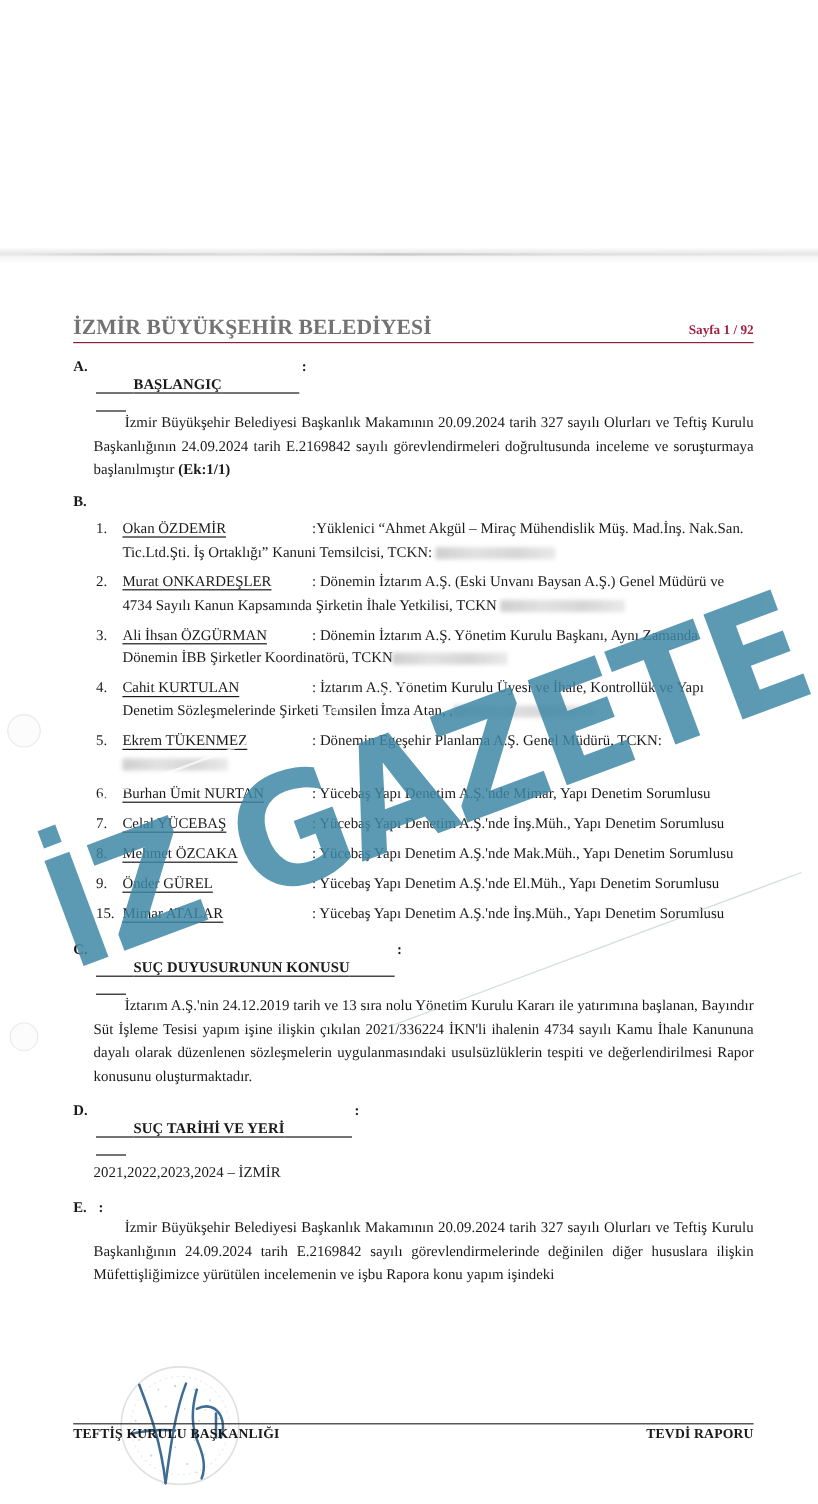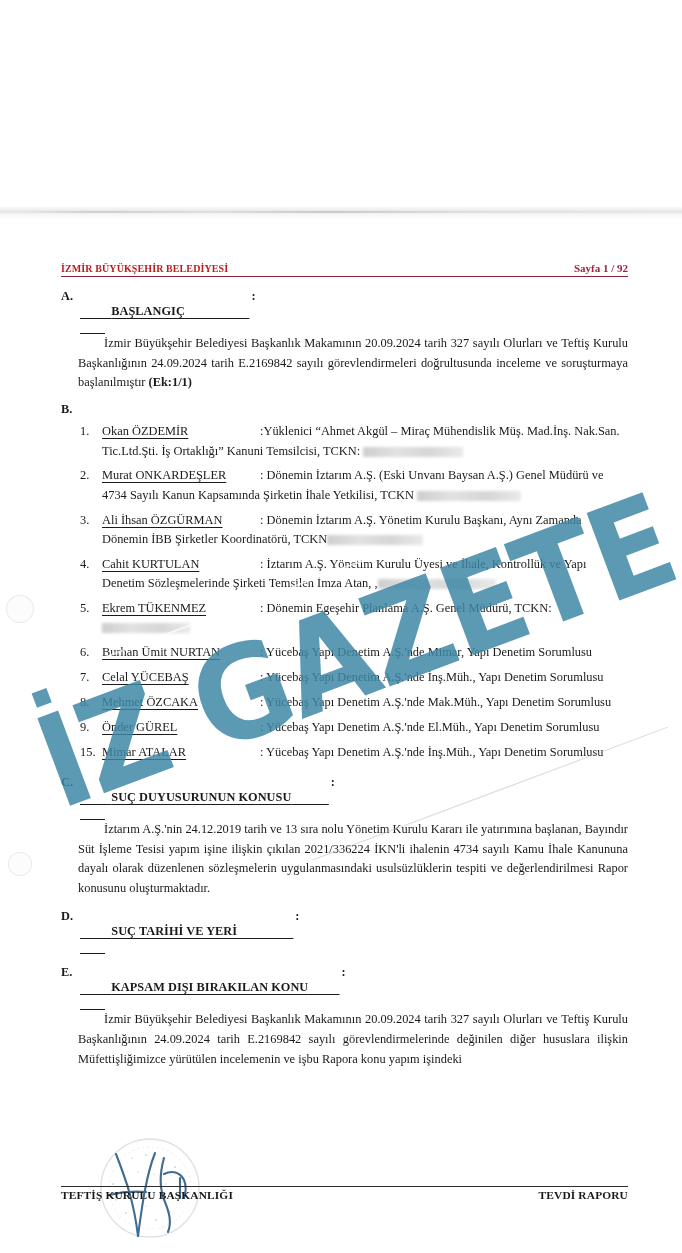--- a/index.html
+++ b/index.html
@@ -86,23 +86,23 @@
     display: flex;
     align-items: baseline;
     justify-content: space-between;
     border-bottom: 1.6px solid #8d2037;
     padding-bottom: 2px;
     margin-bottom: 12px;
   }
   .doc-header-title {
     font-family: "Liberation Serif", "DejaVu Serif", serif;
     font-weight: bold;
-    font-size: 10px;
+    font-size: 18px;
     letter-spacing: 0.1px;
-    color: #b91c1c;
+    color: #737373;
   }
   .doc-header-page {
     font-family: "Liberation Serif", "DejaVu Serif", serif;
     font-weight: bold;
     font-size: 11px;
     color: #a02442;
     white-space: nowrap;
   }
 
   
@@ -397,28 +397,26 @@
     </div>
 
     <div class="section" style="margin-top:11px;">
       <div class="section-head">
         <span class="section-letter">D.</span>
         <span class="section-title">
           <span>SUÇ TARİHİ VE YERİ</span><span>&nbsp;&nbsp;&nbsp;&nbsp;&nbsp;&nbsp;&nbsp;&nbsp;&nbsp;&nbsp;&nbsp;&nbsp;&nbsp;&nbsp;&nbsp;&nbsp;&nbsp;&nbsp;</span>
         </span>
         <span class="section-colon">:</span>
       </div>
+      <div class="para no-indent" style="margin-top:5px;">2021,2022,2023,2024 – İZMİR</div>
     </div>
 
     <div class="section" style="margin-top:11px;">
       <div class="section-head">
         <span class="section-letter">E.</span>
-        <span class="section-title">
-          <span>KAPSAM DIŞI BIRAKILAN KONU</span><span>&nbsp;&nbsp;&nbsp;&nbsp;&nbsp;&nbsp;&nbsp;&nbsp;&nbsp;&nbsp;</span>
-        </span>
         <span class="section-colon">:</span>
       </div>
       <div class="para">İzmir Büyükşehir Belediyesi Başkanlık Makamının 20.09.2024 tarih 327 sayılı Olurları ve Teftiş Kurulu Başkanlığının 24.09.2024 tarih E.2169842 sayılı görevlendirmelerinde değinilen diğer hususlara ilişkin Müfettişliğimizce yürütülen incelemenin ve işbu Rapora konu yapım işindeki</div>
     </div>
 
   </div>
 </div>
 
 <div id="watermark">
   <div class="wm-plate">

